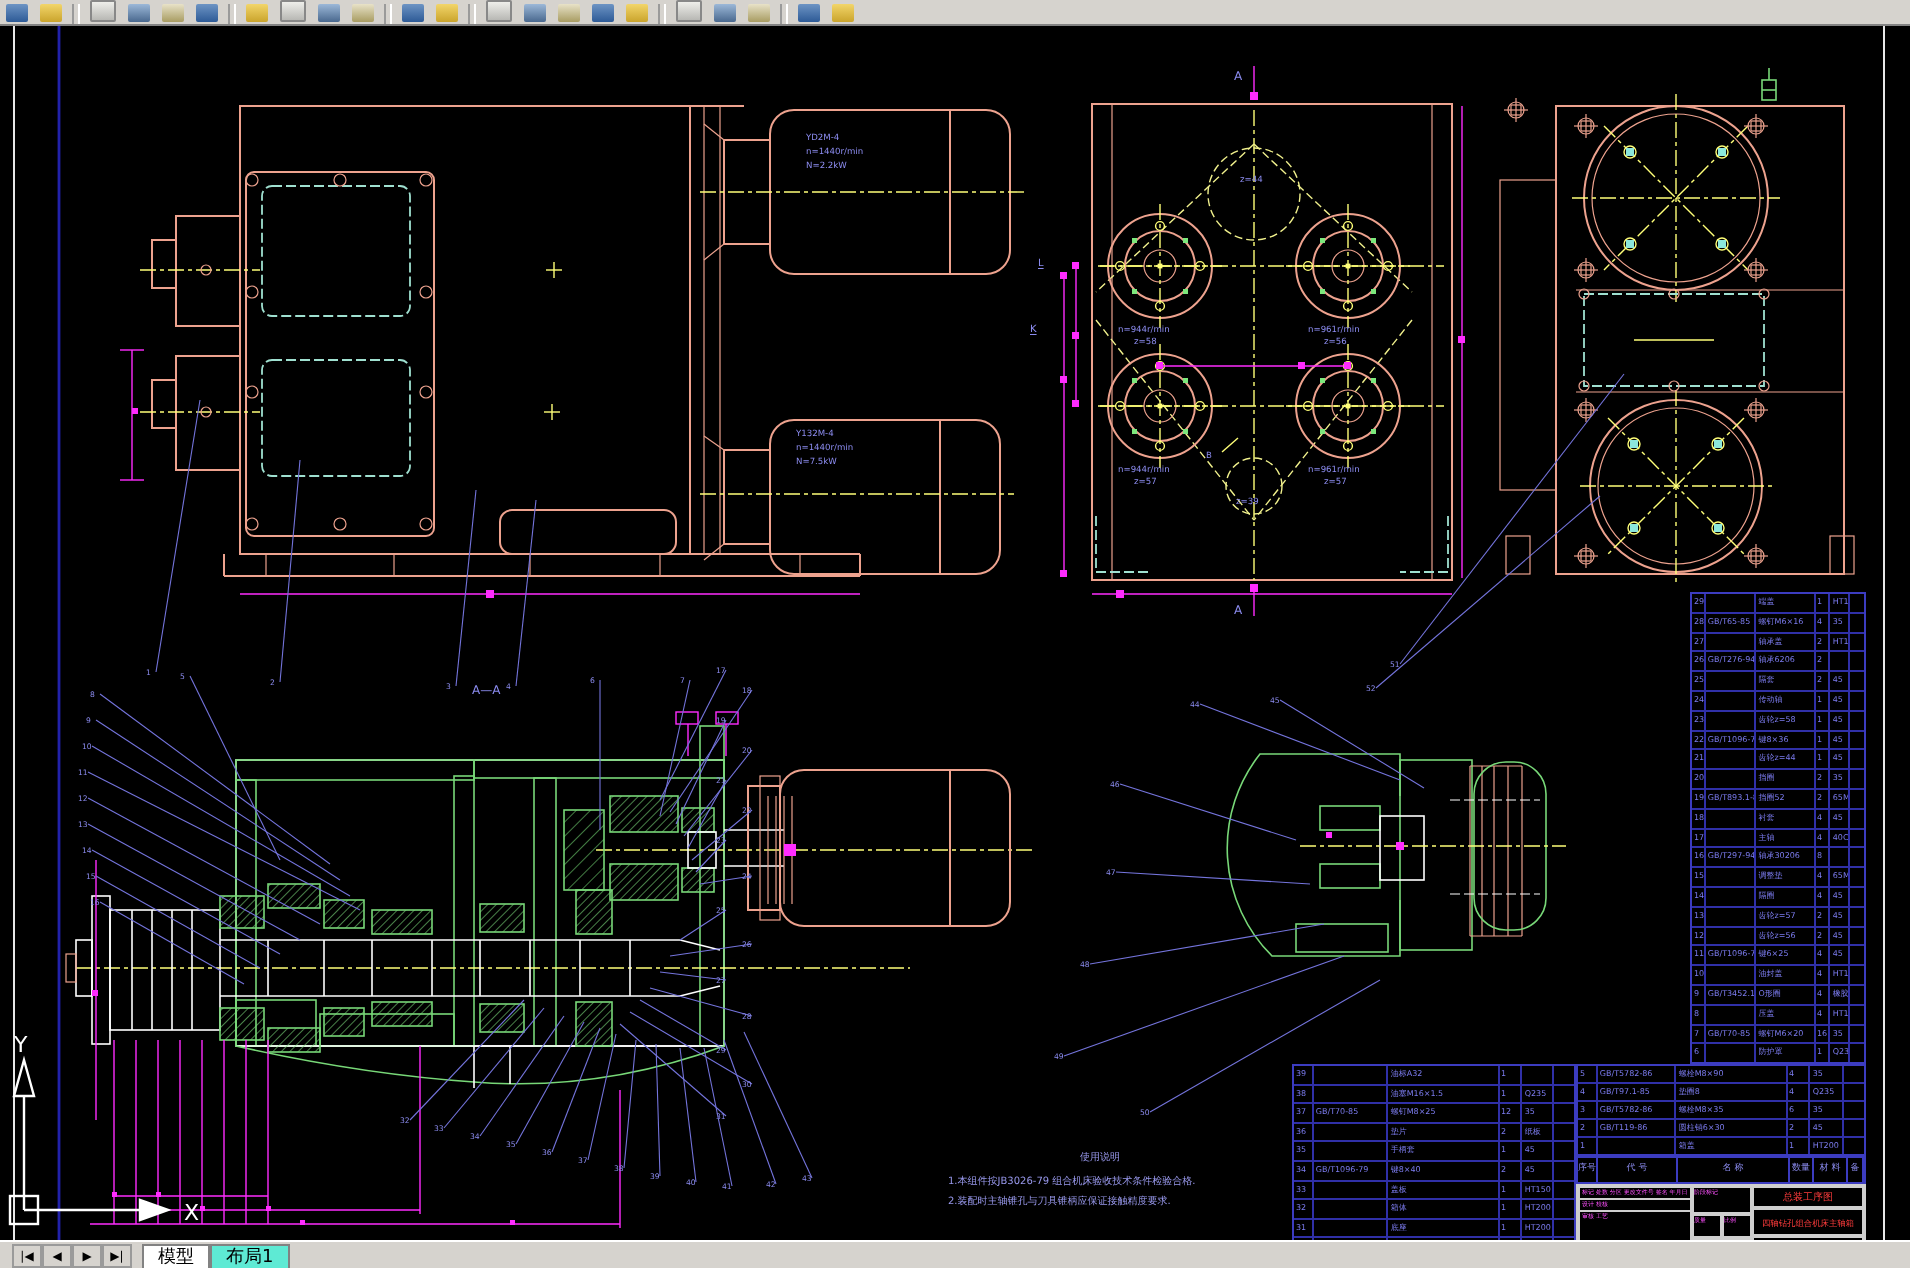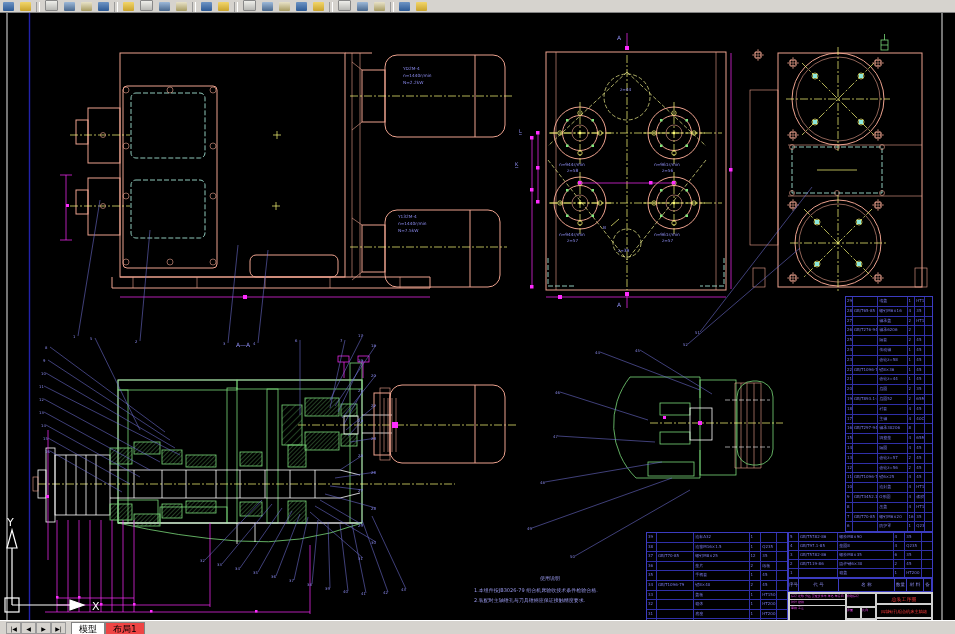--- a/index.html
+++ b/index.html
@@ -65,21 +65,21 @@
   .tb-mag{color:#ff50ff;font-size:3px;white-space:nowrap;line-height:1.6;}
   .tb-red{color:#ff3c3c;text-align:center;}
   
   #tabbar{position:absolute;left:0;top:620px;width:955px;height:14px;background:#d6d3ce;
     border-top:1px solid #fff;z-index:5;display:flex;align-items:flex-start;}
   .navbtn{width:15px;height:12px;margin-top:1px;border:1px solid #9a9a9a;background:#d6d3ce;
     color:#000;font-size:6px;text-align:center;line-height:12px;box-sizing:border-box;}
   .tab{height:13px;margin-top:1px;padding:0 7px;border:1px solid #828282;font-size:9px;
     line-height:12px;color:#000;box-sizing:border-box;}
   .tab.active{background:#fff;border-bottom:none;}
-  .tab.inactive{background:#ef4444;}
+  .tab.inactive{background:#5eead4;}
 </style>
 </head>
 <body>
 
 <div id="stage">
 
   <div id="toolbar">
       <div class="tbicon c0"></div>
       <div class="tbicon c1"></div>
       <div class="tbsep"></div>

